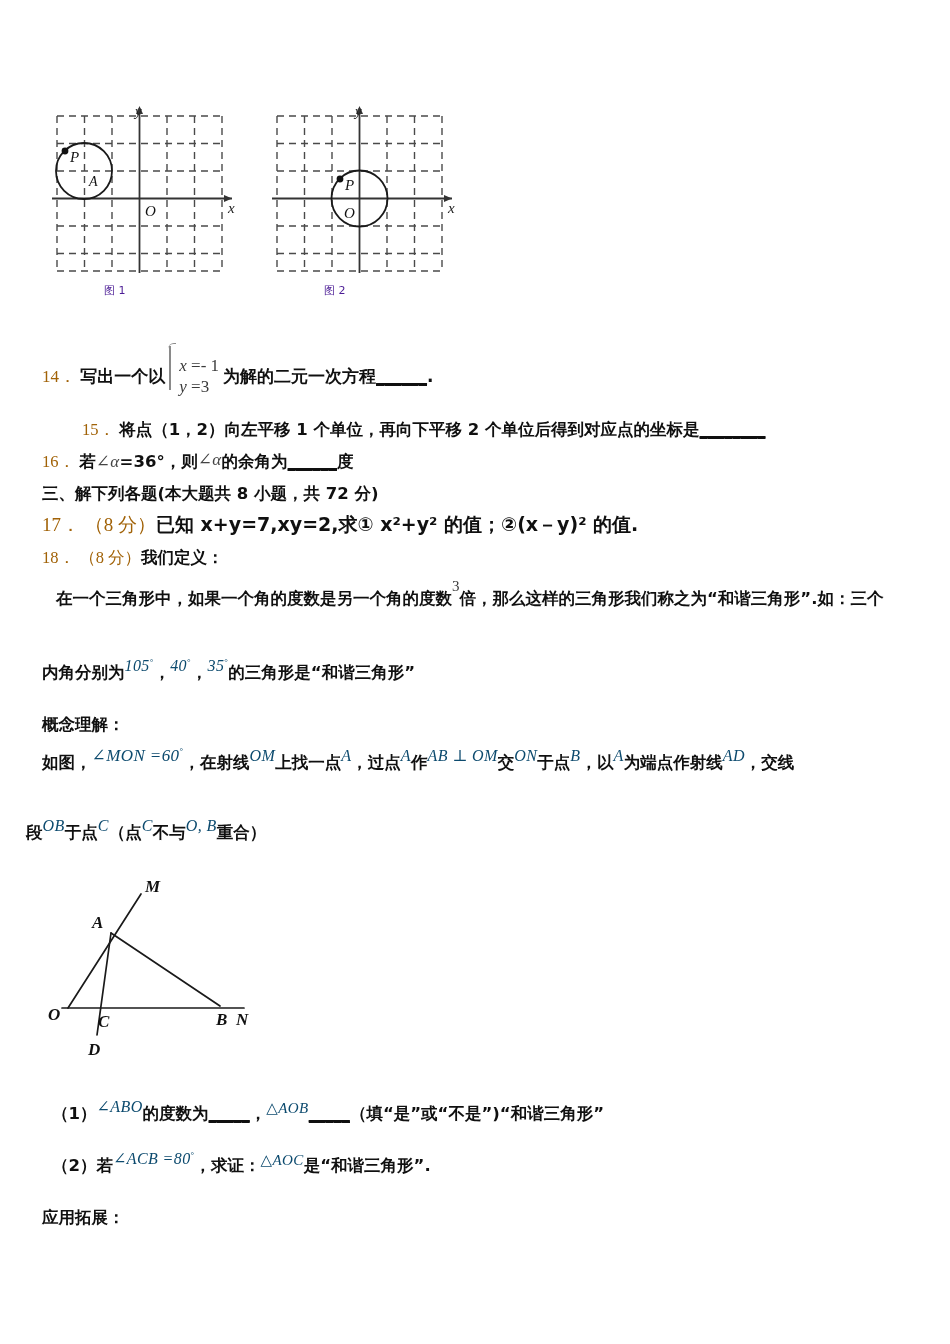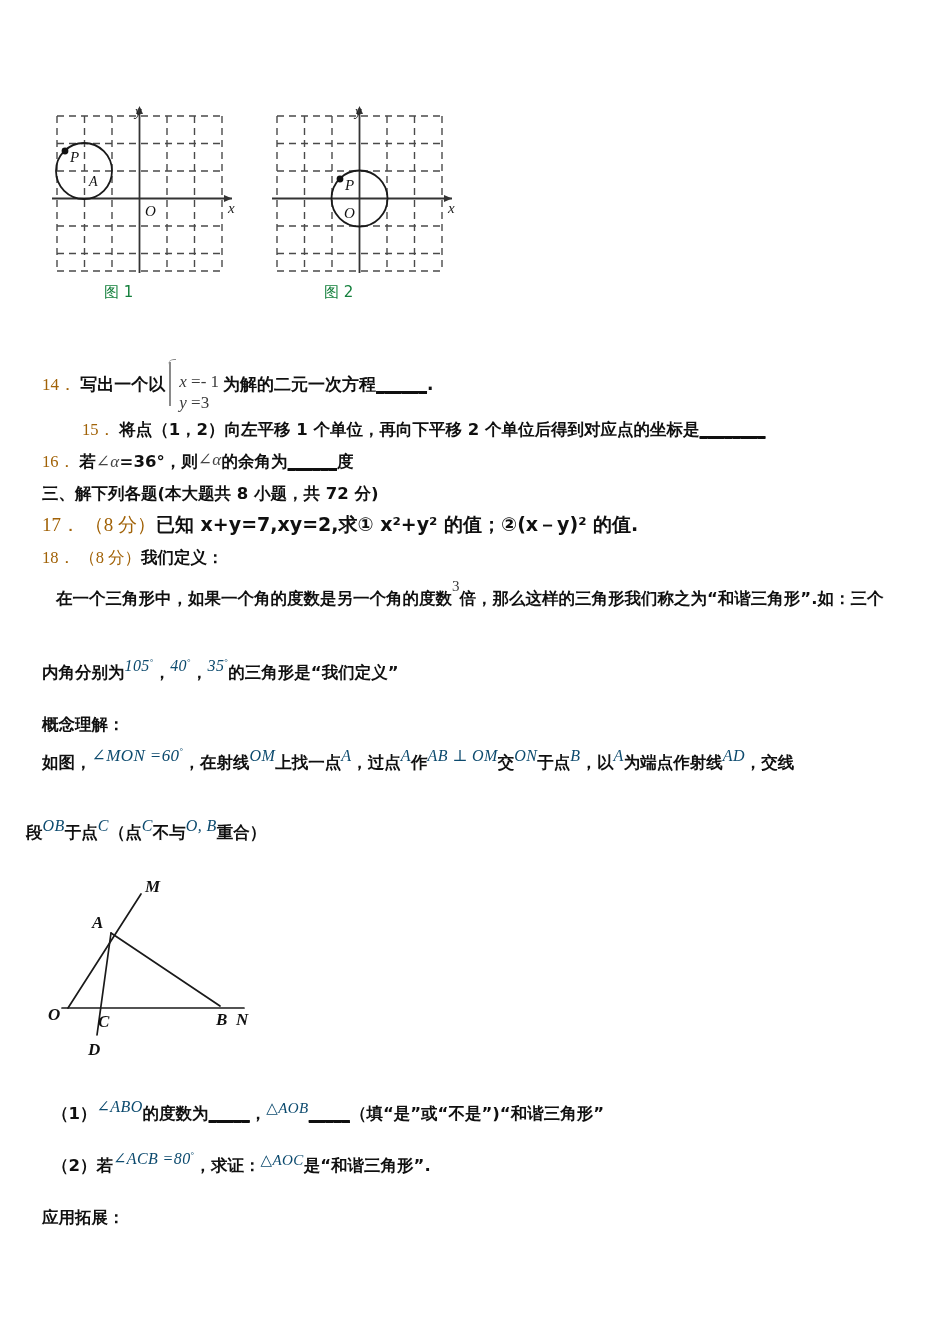--- a/index.html
+++ b/index.html
@@ -53,33 +53,33 @@
   .ul { text-decoration: underline; text-decoration-thickness: 1.5px; }
 
   
   .row { position: absolute; white-space: nowrap; }
 
   
   #figures { position: absolute; left: 0; top: 0; width: 950px; height: 310px; }
   .fig-caption {
     position: absolute;
     font-family: "DejaVu Sans", "Liberation Sans", sans-serif;
-    font-size: 15px;
-    color: #15803d;
+    font-size: 11px;
+    color: #4c1d95;
     white-space: nowrap;
   }
 
   
   .brace-wrap {
     display: inline-block;
     position: relative;
     vertical-align: middle;
     top: -2px;
     padding-left: 12px;
-    margin: 16px 4px 0 2px;
+    margin: 0 4px 0 2px;
   }
   .brace-wrap .bar {
     position: absolute;
     left: 2px; top: -9px;
     width: 1.5px; height: 44px;
     background: #8a8a8a;
   }
   .brace-wrap .bar:before {
     content: "";
     position: absolute;
@@ -197,21 +197,21 @@
 <div class="row" style="left:42px; top:547px; font-size:16.5px;">
   <span class="num">18．</span>
   <span class="num">（8 分）</span><span class="cn">我们定义：</span>
 </div>
 
 <div class="row" style="left:56px; top:588px; font-size:16.5px;">
   <span class="cn">在一个三角形中，如果一个角的度数是另一个角的度数</span><span class="sup3">3</span><span class="cn">倍，那么这样的三角形我们称之为“和谐三角形”.如：三个</span>
 </div>
 
 <div class="row" style="left:42px; top:662px; font-size:16.5px;">
-  <span class="cn">内角分别为</span><span class="mth"><span>105</span><span class="deg">°</span></span><span class="cn">，</span><span class="mth"><span>40</span><span class="deg">°</span></span><span class="cn">，</span><span class="mth"><span>35</span><span class="deg">°</span></span><span class="cn">的三角形是“我们定义”</span>
+  <span class="cn">内角分别为</span><span class="mth"><span>105</span><span class="deg">°</span></span><span class="cn">，</span><span class="mth"><span>40</span><span class="deg">°</span></span><span class="cn">，</span><span class="mth"><span>35</span><span class="deg">°</span></span><span class="cn">的三角形是“和谐三角形”</span>
 </div>
 
 <div class="row cn" style="left:42px; top:714px; font-size:16.5px;">概念理解：</div>
 
 <div class="row" style="left:42px; top:752px; font-size:16.5px;">
   <span class="cn">如图，</span><span class="mth" style="font-size:17px;"><span>∠MON =60</span><span class="deg">°</span></span><span class="cn">，在射线</span><span class="mth">OM</span><span class="cn">上找一点</span><span class="mth">A</span><span class="cn">，过点</span><span class="mth">A</span><span class="cn">作</span><span class="mth">AB ⊥ OM</span><span class="cn">交</span><span class="mth">ON</span><span class="cn">于点</span><span class="mth">B</span><span class="cn">，以</span><span class="mth">A</span><span class="cn">为端点作射线</span><span class="mth">AD</span><span class="cn">，交线</span>
 </div>
 
 <div class="row" style="left:26px; top:822px; font-size:16.5px;text-align:right;">
   <span class="cn">段</span><span class="mth">OB</span><span class="cn">于点</span><span class="mth">C</span><span class="cn">（点</span><span class="mth">C</span><span class="cn">不与</span><span class="mth">O, B</span><span class="cn">重合）</span>

